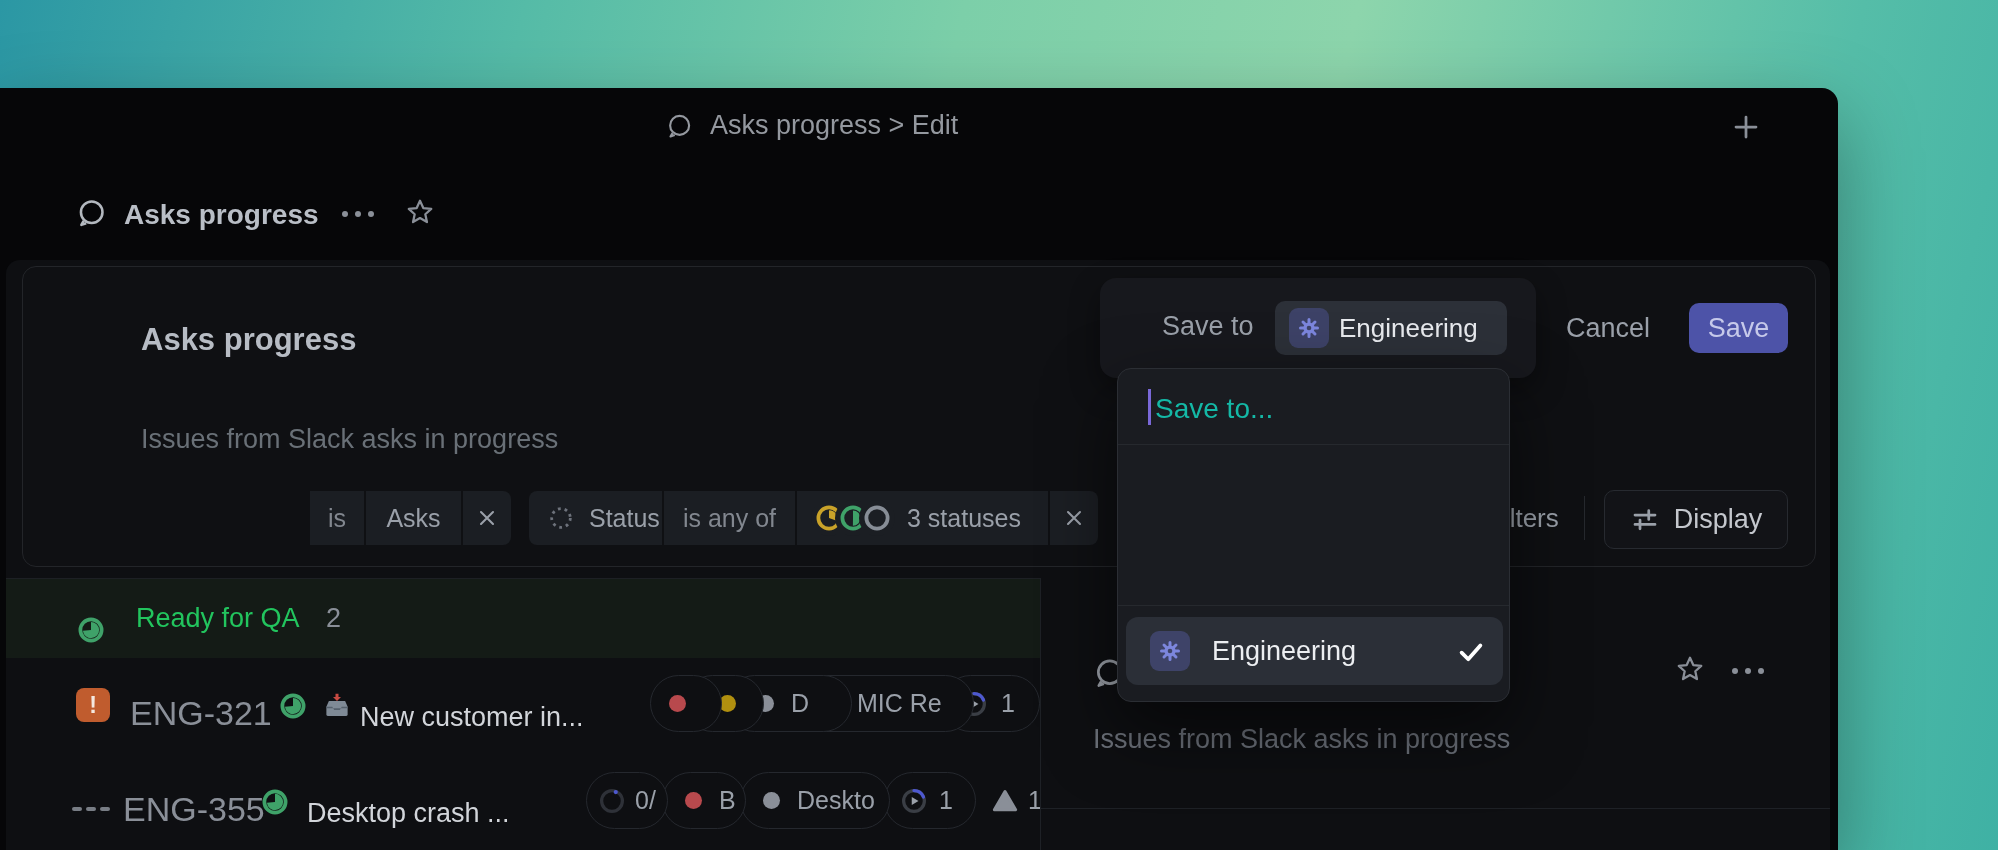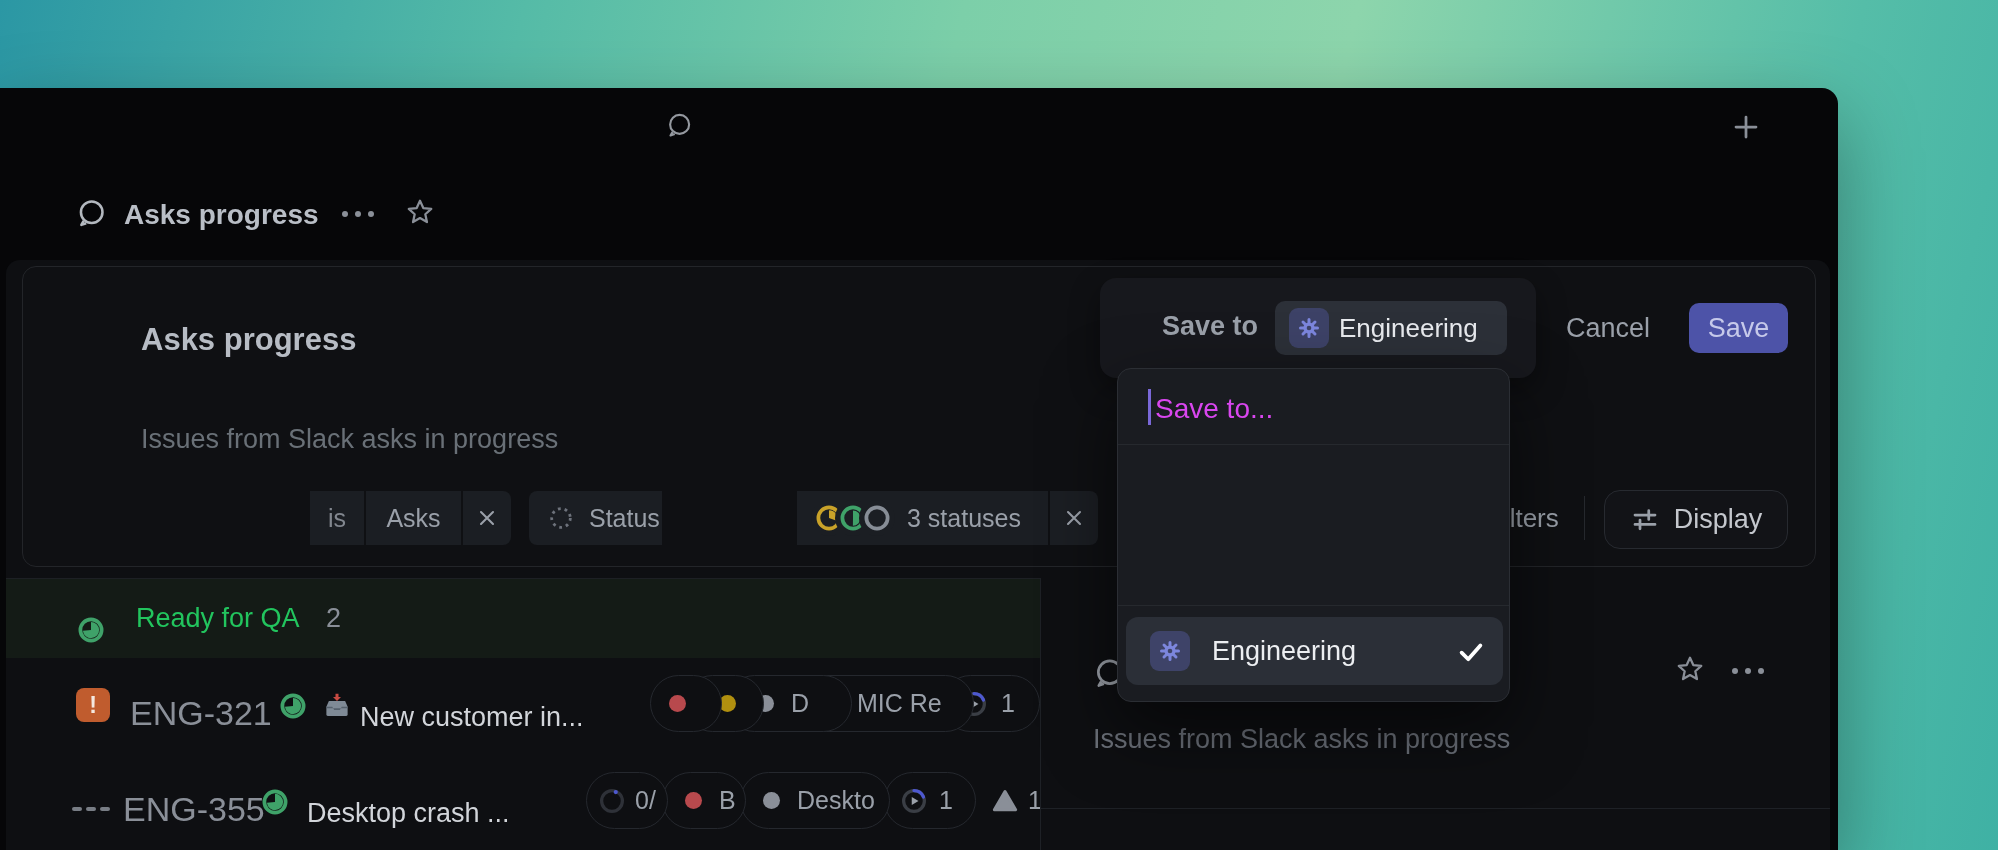--- a/index.html
+++ b/index.html
@@ -40,21 +40,21 @@
     color:#9aa0a9; font-size:25px; z-index:3; }
   .seg.op { color:#82878f; justify-content:center; }
   .seg.first { border-radius:8px 0 0 8px; }
   .seg.last { border-radius:0 8px 8px 0; justify-content:center; }
   .trio { display:flex; align-items:center; }
   .trio span { display:block; width:36px; height:36px; border-radius:50%; background:#1b1e23; padding:3px; }
   .trio span + span { margin-left:-12px; }
   .flt-label { position:absolute; left:1488px; top:503px; font-size:26px; color:#9aa0a9; z-index:3; }
   .flt-div { position:absolute; left:1584px; top:496px; width:1px; height:44px; background:#26292e; z-index:3; }
   .display-btn { position:absolute; left:1604px; top:490px; width:184px; height:59px; border:1px solid #272a30;
-    border-radius:16px; background:#121317; display:flex; align-items:center; justify-content:center; gap:14px;
+    border-radius:10px; background:#121317; display:flex; align-items:center; justify-content:center; gap:14px;
     color:#c4c7cd; font-size:27px; z-index:3; }
   
   .list-clip { position:absolute; left:6px; top:567px; width:1034px; height:283px; overflow:hidden; z-index:2; }
   .group-row { position:absolute; left:0; top:11px; width:100%; height:80px; background:#141b16; border-top:1px solid #1d2024; }
   .group-icon { position:absolute; left:70px; top:36px; }
   .group-name { position:absolute; left:130px; top:24px; font-size:27px; font-weight:500; color:#22c55e; }
   .group-count { position:absolute; left:320px; top:24px; font-size:27px; color:#8a8f98; }
   .row-id { position:absolute; font-size:34px; color:#8a8f98; }
   .row-title { position:absolute; font-size:27px; color:#d2d5da;margin-top:12px; }
   .urgent { position:absolute; left:70px; top:121px; width:34px; height:34px; background:#c05c2e; border-radius:8px;
@@ -71,34 +71,34 @@
   
   .pv-icon { position:absolute; left:1091px; top:655px; color:#9ba0a8; z-index:4; }
   .pv-star { position:absolute; left:1674px; top:653px; color:#8a8f98; z-index:4; }
   .pv-dots { position:absolute; left:1732px; top:668px; display:flex; gap:7px; z-index:4; }
   .pv-dots i { width:6px; height:6px; border-radius:50%; background:#8a8f98; }
   .pv-desc { position:absolute; left:1093px; top:724px; font-size:27px; color:#6c717a; z-index:4; }
   .hdiv { position:absolute; left:1041px; top:808px; width:789px; height:1px; background:#1e2126; z-index:2; }
   
   .popover { position:absolute; left:1100px; top:278px; width:436px; height:100px; background:#17181d;
     border-radius:16px; box-shadow:0 12px 30px rgba(0,0,0,.4); z-index:40; }
-  .saveto-label { position:absolute; left:62px; top:33px; font-size:27px; color:#9aa0a9;font-weight:bold; }
+  .saveto-label { position:absolute; left:62px; top:33px; font-size:27px; color:#9aa0a9; }
   .team-chip { position:absolute; left:175px; top:23px; width:232px; height:54px; background:#2c3038; border-radius:10px; }
   .team-chip .tile { position:absolute; left:14px; top:7px; width:40px; height:40px; background:#3d4267; border-radius:9px;
     display:flex; align-items:center; justify-content:center; color:#7c86dd; }
   .team-chip .lbl { position:absolute; left:64px; top:0; height:54px; display:flex; align-items:center;
     font-size:26px; font-weight:500; color:#e8eaee; }
   .cancel-btn { position:absolute; left:1566px; top:313px; font-size:27px; color:#9aa0a9; z-index:41; }
   .save-btn { position:absolute; left:1689px; top:303px; width:99px; height:50px; background:#4d53a8; border-radius:10px;
     display:flex; align-items:center; justify-content:center; font-size:27px; color:#c6c9ea; z-index:41; }
   
   .dropdown { position:absolute; left:1117px; top:368px; width:393px; height:334px; background:#1a1c21;
     border:1px solid #2b2e34; border-radius:14px; box-shadow:0 28px 70px rgba(0,0,0,.55); z-index:50; }
   .dd-caret { position:absolute; left:30px; top:20px; width:3px; height:36px; background:#7a68d8; }
-  .dd-ph { position:absolute; left:37px; top:24px; font-size:28px; color:#d946ef; }
+  .dd-ph { position:absolute; left:37px; top:24px; font-size:28px; color:#14b8a6; }
   .dd-div1 { position:absolute; left:0; top:75px; width:100%; height:1px; background:#26292e; }
   .dd-div2 { position:absolute; left:0; top:236px; width:100%; height:1px; background:#26292e; }
   .dd-row { position:absolute; left:0; width:100%; height:64px; display:flex; align-items:center; padding-left:38px; gap:30px;
     font-size:27px; color:#e3e5e9; }
   .dd-row .ric { color:#9aa0a9; display:flex; }
   .dd-sel { position:absolute; left:8px; top:248px; width:377px; height:68px; background:#2b2f37; border-radius:12px; }
   .dd-sel .tile { position:absolute; left:24px; top:14px; width:40px; height:40px; background:#3e4368; border-radius:9px;
     display:flex; align-items:center; justify-content:center; color:#7c86dd; }
   .dd-sel .lbl { position:absolute; left:86px; top:0; height:68px; display:flex; align-items:center;
     font-size:27px; font-weight:500; color:#eceef1; }
@@ -113,20 +113,21 @@
     <div class="panel"></div>
   </div>
 
   <div class="tb-title">
     <span>
       <svg class="ic" viewBox="0 0 24 24" width="30" height="30">
           <circle cx="12.5" cy="11.5" r="7.6" fill="none" stroke="currentColor" stroke-width="1.7"></circle>
           <path d="M6.8 17.6 L5.2 20.4 L8.6 19.2" fill="none" stroke="currentColor" stroke-width="1.7" stroke-linejoin="round"></path>
         </svg>
     </span>
+    <span>Asks progress &gt; Edit</span>
   </div>
   <div class="tb-plus">
     <svg class="ic" viewBox="0 0 24 24" width="30" height="30">
         <path d="M12 4v16M4 12h16" stroke="currentColor" stroke-width="2.2" stroke-linecap="round"></path>
       </svg>
   </div>
 
   <div class="vh-icon">
     <svg class="ic" viewBox="0 0 24 24" width="34" height="34">
         <circle cx="12.5" cy="11.5" r="7.6" fill="none" stroke="currentColor" stroke-width="1.8"></circle>
@@ -164,20 +165,21 @@
   </div>
 
   <div class="seg first" style="left:529px;width:133px;padding-left:18px;gap:14px;">
     <span>
       <svg class="ic" viewBox="0 0 24 24" width="28" height="28">
           <circle cx="12" cy="12" r="8" fill="none" stroke="#6d727b" stroke-width="2.4" stroke-dasharray="2.4 3.4"></circle>
         </svg>
     </span>
     <span>Status</span>
   </div>
+  <div class="seg op" style="left:664px;width:131px;">is any of</div>
   <div class="seg" style="left:797px;width:251px;padding-left:14px;gap:12px;">
     <span class="trio">
       <span>
           <svg class="ic" viewBox="0 0 24 24" width="30" height="30">
             <circle cx="12" cy="12" r="8.5" fill="none" stroke="#c9a229" stroke-width="3"></circle>
             <path d="M12 12 L12 5.9 A6.1 6.1 0 0 1 18.1 14.2 Z" fill="#c9a229"></path>
           </svg>
         </span>
       <span>
           <svg class="ic" viewBox="0 0 24 24" width="30" height="30">

